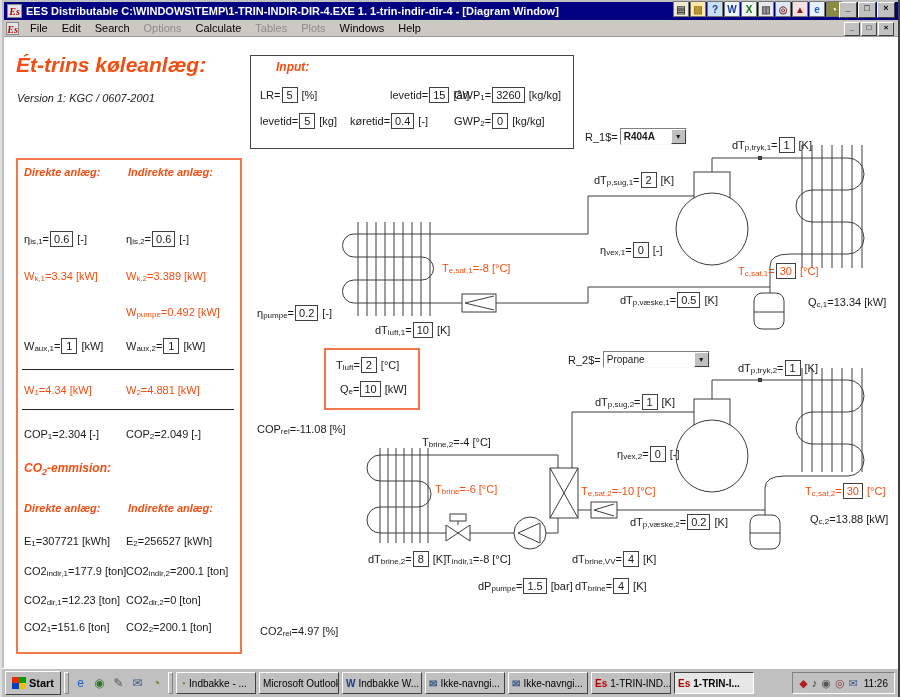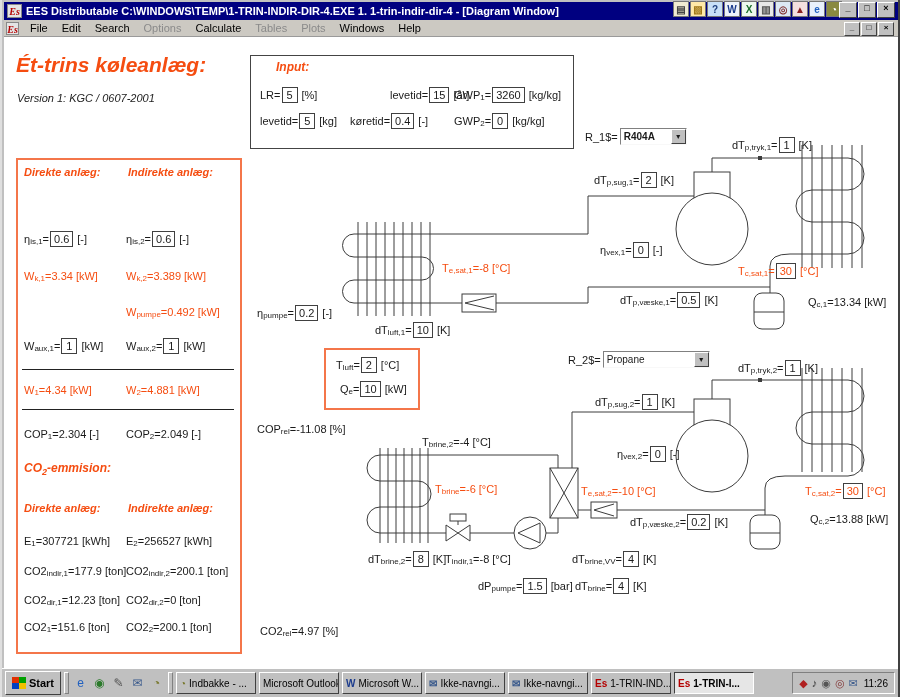--- a/index.html
+++ b/index.html
@@ -617,21 +617,21 @@
     <span id="tasks" style="display:flex;gap:3px;">
         <span class="task b3">
           <span class="tg" style="color: rgb(122, 122, 48);">◔</span>
           <span>Indbakke - ...</span>
         </span>
         <span class="task b3">
           <span>Microsoft Outlook</span>
         </span>
         <span class="task b3">
           <span class="tg" style="color: rgb(26, 58, 140);">W</span>
-          <span>Microsoft W...</span>
+          <span>Indbakke W...</span>
         </span>
         <span class="task b3">
           <span class="tg" style="color: rgb(58, 90, 140);">✉</span>
           <span>Ikke-navngi...</span>
         </span>
         <span class="task b3">
           <span class="tg" style="color: rgb(58, 90, 140);">✉</span>
           <span>Ikke-navngi...</span>
         </span>
         <span class="task b3">

